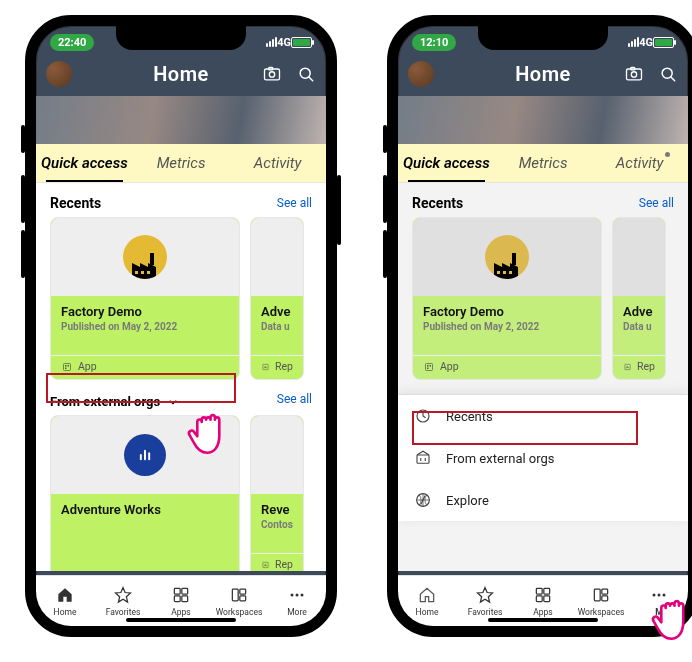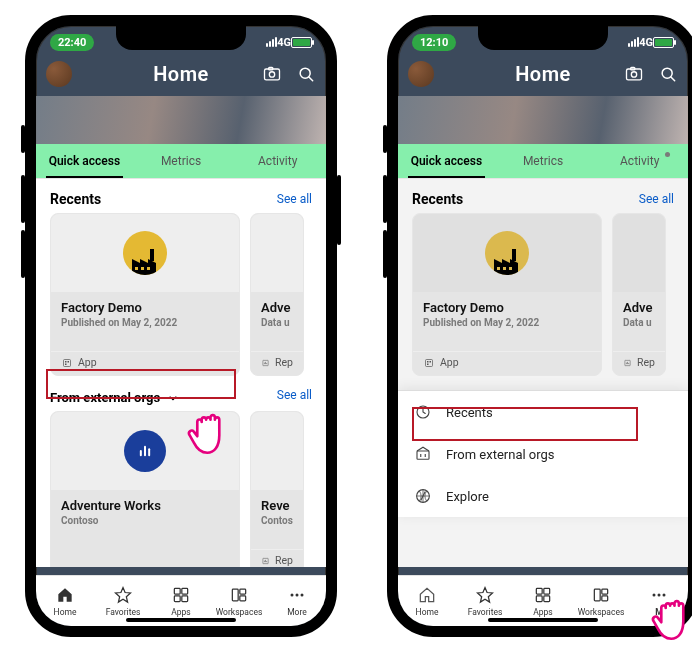--- a/index.html
+++ b/index.html
@@ -96,23 +96,24 @@
   .title { font-size: 20px; font-weight: 600; letter-spacing: .5px; }
   .hdr-icons { position: absolute; right: 10px; display:flex; gap:14px; }
 
   .banner {
     height: 48px;
     background: linear-gradient(100deg, #7d8690, #a7938a 40%, #5c6572 70%, #d6c6bf);
     opacity: .85;
   }
 
   .tabs {
-    display: flex; background: #86efac;
+    display: flex; background: #fef9c3;
     border-bottom: 1px solid #e5e5e5;
-    font-size: 12px;
+    font-size: 15px;
+    font-style: italic;
   }
   .tab { flex:1; text-align:center; padding:10px 0; color:#555; position: relative; }
   .tab.active { color:#000; font-weight:600; }
   .tab.active::after {
     content:""; position:absolute; bottom:0;
     left:10px; right:10px; height:2px; background:#000;
   }
   .tab-dot::after {
     content:""; position:absolute; top:8px; right:18px;
     width:5px; height:5px; border-radius:50%; background:#7a7a7a;
@@ -125,21 +126,21 @@
     padding: 12px 14px 6px 14px;
     font-size: 14px;
   }
   .section-hdr .title-s { font-weight:700; color:#000; }
   .see-all { color:#0a5cc8; font-size:12px; cursor:pointer;text-align:center; }
 
   .h-scroll { display:flex; gap:10px; padding: 0 0 2px 14px; overflow:hidden; }
   .card {
     width: 190px; flex:0 0 190px;
     border:1px solid #e6e6e6; border-radius:8px;
-    background:#e5e5e5;
+    background:#bef264;
     box-sizing:border-box;
     display:flex; flex-direction:column;
   }
   .card.partial { width: 54px; flex:0 0 54px; }
   .thumb { height:78px; border-radius:8px 8px 0 0; background:#eee; display:flex; align-items:center; justify-content:center; }
   .card.dark .thumb { background:#e9e9e9; }
   .factory-icon {
     width:44px; height:44px; border-radius:50%;
     background:#e4b933;
     display:flex; align-items:flex-end; justify-content:center;
@@ -389,21 +390,20 @@
             <div class="chart-circle">
               <svg width="20" height="20" viewBox="0 0 24 24">
                   <line x1="7" y1="17" x2="7" y2="12" stroke="#fff" stroke-width="2.4" stroke-linecap="round"></line>
                   <line x1="12" y1="17" x2="12" y2="7" stroke="#fff" stroke-width="2.4" stroke-linecap="round"></line>
                   <line x1="17" y1="17" x2="17" y2="10" stroke="#fff" stroke-width="2.4" stroke-linecap="round"></line>
                 </svg>
             </div>
           </div>
           <div class="card-body">
             <div class="card-name">Adventure Works</div>
-            <div class="card-sub">Contoso</div>
           </div>
         </div>
         <div class="card partial">
           <div class="thumb"></div>
           <div class="card-body">
             <div class="card-name">Reve</div>
             <div class="card-sub">Contos</div>
           </div>
           <div class="card-foot">
             <svg class="mini-icon" width="12" height="12" viewBox="0 0 24 24">

